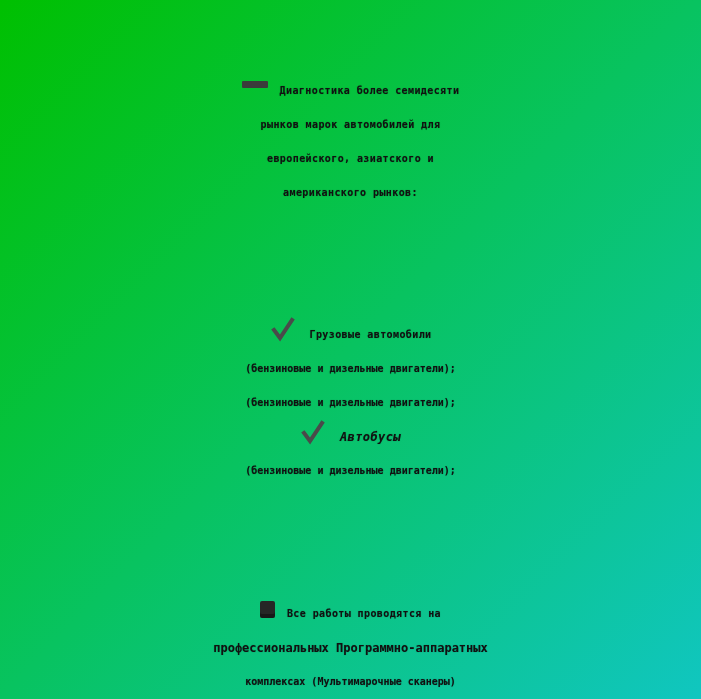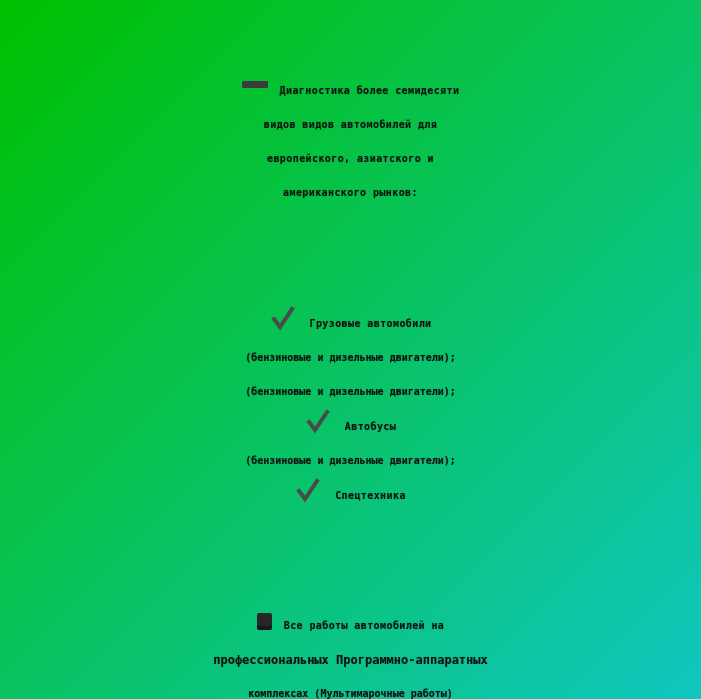--- a/index.html
+++ b/index.html
@@ -98,62 +98,55 @@
 </style>
 </head>
 <body>
 
 <div id="poster" style="background: linear-gradient(135deg, rgb(0, 192, 0) 0%, rgb(16, 198, 192) 100%); color: rgb(17, 17, 17); gap: 48px;">
 
   <div class="block">
     <div class="line" style="font-size: 10px;">
       <span class="marker-dash" style="background: rgb(59, 59, 59);"></span><span>Диагностика более семидесяти</span>
     </div>
-    <div class="line" style="font-size: 10px;">видов видов автомобилей для</div>
+    <div class="line" style="font-size: 10px;">рынков марок автомобилей для</div>
     <div class="line" style="font-size: 10px;">европейского, азиатского и</div>
     <div class="line" style="font-size: 10px;">американского рынков:</div>
   </div>
 
   <div class="gap-mid"></div>
 
   <div class="block">
 
     <div class="line" style="font-size: 10px;">
       <span class="marker-check">
         <svg width="26" height="26" viewBox="0 0 26 26" aria-hidden="true">
           <path d="M4 13 L10 21 L22 3" stroke="#4a4a4a" stroke-width="4" fill="none" stroke-linecap="square" stroke-linejoin="miter"></path>
         </svg>
       </span><span>Грузовые автомобили</span>
     </div>
     <div class="line tight" style="font-size: 10px;">(бензиновые и дизельные двигатели);</div>
 
     <div class="line tight" style="font-size: 10px;">(бензиновые и дизельные двигатели);</div>
 
-    <div class="line" style="font-size: 10px;">
+    <div class="line" style="font-size: 12px; font-style: italic;">
       <span class="marker-check">
         <svg width="26" height="26" viewBox="0 0 26 26" aria-hidden="true">
           <path d="M4 13 L10 21 L22 3" stroke="#4a4a4a" stroke-width="4" fill="none" stroke-linecap="square" stroke-linejoin="miter"></path>
         </svg>
       </span><span>Автобусы</span>
     </div>
     <div class="line tight" style="font-size: 10px;">(бензиновые и дизельные двигатели);</div>
 
-    <div class="line" style="font-size: 10px;">
-      <span class="marker-check">
-        <svg width="26" height="26" viewBox="0 0 26 26" aria-hidden="true">
-          <path d="M4 13 L10 21 L22 3" stroke="#4a4a4a" stroke-width="4" fill="none" stroke-linecap="square" stroke-linejoin="miter"></path>
-        </svg>
-      </span><span>Спецтехника</span>
-    </div>
 
   </div>
 
   <div class="gap-end"></div>
 
   <div class="block">
     <div class="line" style="font-size: 10px;">
-      <span class="marker-square"></span><span>Все работы автомобилей на</span>
+      <span class="marker-square"></span><span>Все работы проводятся на</span>
     </div>
     <div class="line tight" style="font-size: 12px;">профессиональных Программно-аппаратных</div>
-    <div class="line tight" style="font-size: 10px;">комплексах (Мультимарочные работы)</div>
+    <div class="line tight" style="font-size: 10px;">комплексах (Мультимарочные сканеры)</div>
   </div>
 
 </div>
 
 </body></html>

